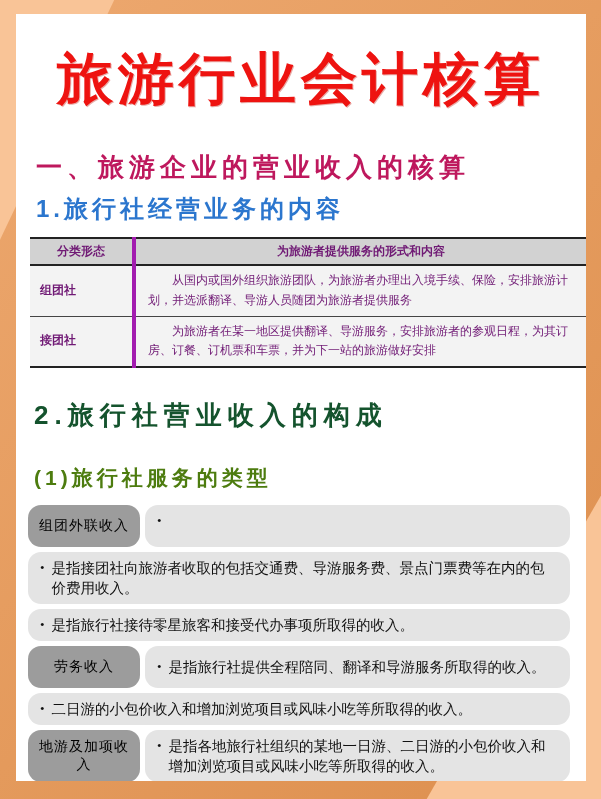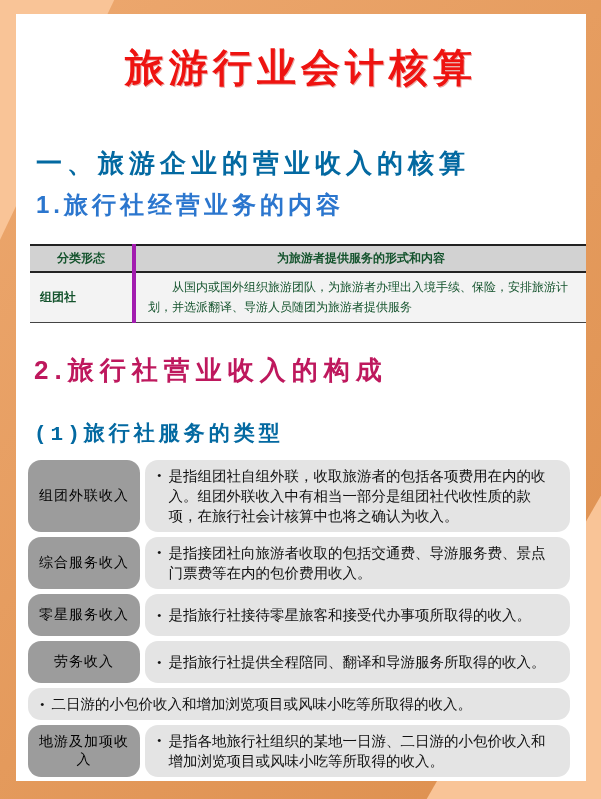--- a/index.html
+++ b/index.html
@@ -14,55 +14,55 @@
     background:linear-gradient(135deg,#eda86f 0%,#e49a5c 55%,#dd8f4e 100%);
     clip-path:polygon(19% 0,100% 0,100% 62%,71% 100%,0 100%,0 30%);
   }
   .card{
     position:absolute;left:16px;top:14px;right:15px;bottom:18px;
     background:#ffffff;overflow:hidden;
     padding:0 16px 0 16px;box-sizing:border-box;
   }
   .page-title{
     margin:30px 0 0 0;text-align:center;
-    font-size:39px;line-height:1.25;font-weight:900;
+    font-size:56px;line-height:1.25;font-weight:900;
     color:#ee1310;letter-spacing:5px;
     text-shadow:1px 1px 0 rgba(190,20,10,.35);
   }
   .sec1{
-    margin:53px 0 0 4px;
-    font-size:26px;font-weight:800;color:#0369a1;letter-spacing:5px;
+    margin:36px 0 0 4px;
+    font-size:26px;font-weight:800;color:#be185d;letter-spacing:5px;
   }
   .sub-blue1{
     margin:8px 0 0 4px;
     font-size:24px;font-weight:800;color:#2b76ce;letter-spacing:4px;
   }
   table.services{
-    width:556px;margin:23px 0 0 -2px;border-collapse:collapse;
-    font-size:12px;color:#14532d;
+    width:556px;margin:12px 0 0 -2px;border-collapse:collapse;
+    font-size:12px;color:#701a75;
     font-family:"Liberation Serif","DejaVu Serif",serif;
   }
   table.services th{
     background:#d2d2d2;font-weight:700;text-align:center;
     padding:4px 6px;
   }
   table.services td{background:#f3f3f3;padding:5px 10px;line-height:1.65;}
   table.services td.rowlabel{text-align:left;font-weight:700;width:82px;}
   table.services tr{border-bottom:1px solid #444;}
   table.services tr.head{border-top:2px solid #222;border-bottom:2px solid #222;}
   table.services tr.last{border-bottom:2px solid #222;}
   table.services .vline{border-left:4px solid #a21caf;}
   table.services td.content{text-indent:2em;padding-left:12px;}
   .sub-blue2{
     margin:30px 0 15px 2px;
-    font-size:26px;font-weight:800;color:#be185d;letter-spacing:6px;
+    font-size:26px;font-weight:800;color:#14532d;letter-spacing:6px;
   }
   .sub-purple{
     margin:31px 0 0 2px;
-    font-size:21px;font-weight:800;color:#0369a1;letter-spacing:4px;font-family:Liberation Mono, monospace;
+    font-size:21px;font-weight:800;color:#4d7c0f;letter-spacing:4px;
   }
   .income-list{margin:13px 0 0 -4px;display:flex;flex-direction:column;gap:5px;}
   .income-row{display:flex;gap:5px;align-items:stretch;}
   .income-label{
     flex:0 0 112px;background:#9c9c9c;border-radius:13px;
     color:#000000;font-size:14px;letter-spacing:1px;
     display:flex;align-items:center;justify-content:center;
     text-align:center;min-height:42px;padding:6px 4px;box-sizing:border-box;
   }
   .income-desc{
@@ -92,47 +92,48 @@
   <table class="services">
     <tbody>
       <tr class="head">
         <th>分类形态</th>
         <th class="vline">为旅游者提供服务的形式和内容</th>
       </tr>
       <tr>
         <td class="rowlabel">组团社</td>
         <td class="vline content">从国内或国外组织旅游团队，为旅游者办理出入境手续、保险，安排旅游计划，并选派翻译、导游人员随团为旅游者提供服务</td>
       </tr>
+      <tr class="last">
+        <td class="rowlabel">接团社</td>
+        <td class="vline content">为旅游者在某一地区提供翻译、导游服务，安排旅游者的参观日程，为其订房、订餐、订机票和车票，并为下一站的旅游做好安排</td>
+      </tr>
     </tbody>
   </table>
 
   <div class="sub-blue2">2.旅行社营业收入的构成</div>
 
   <div class="sub-purple">(1)旅行社服务的类型</div>
 
   <div class="income-list">
 
     <div class="income-row">
       <div class="income-label">组团外联收入</div>
       <div class="income-desc">
         <span class="bullet">•</span>
-        <span class="txt">是指组团社自组外联，收取旅游者的包括各项费用在内的收入。组团外联收入中有相当一部分是组团社代收性质的款项，在旅行社会计核算中也将之确认为收入。</span>
       </div>
     </div>
 
     <div class="income-row">
-      <div class="income-label">综合服务收入</div>
       <div class="income-desc">
         <span class="bullet">•</span>
         <span class="txt">是指接团社向旅游者收取的包括交通费、导游服务费、景点门票费等在内的包价费用收入。</span>
       </div>
     </div>
 
     <div class="income-row oneline">
-      <div class="income-label">零星服务收入</div>
       <div class="income-desc">
         <span class="bullet">•</span>
         <span class="txt">是指旅行社接待零星旅客和接受代办事项所取得的收入。</span>
       </div>
     </div>
 
     <div class="income-row oneline">
       <div class="income-label">劳务收入</div>
       <div class="income-desc">
         <span class="bullet">•</span>

